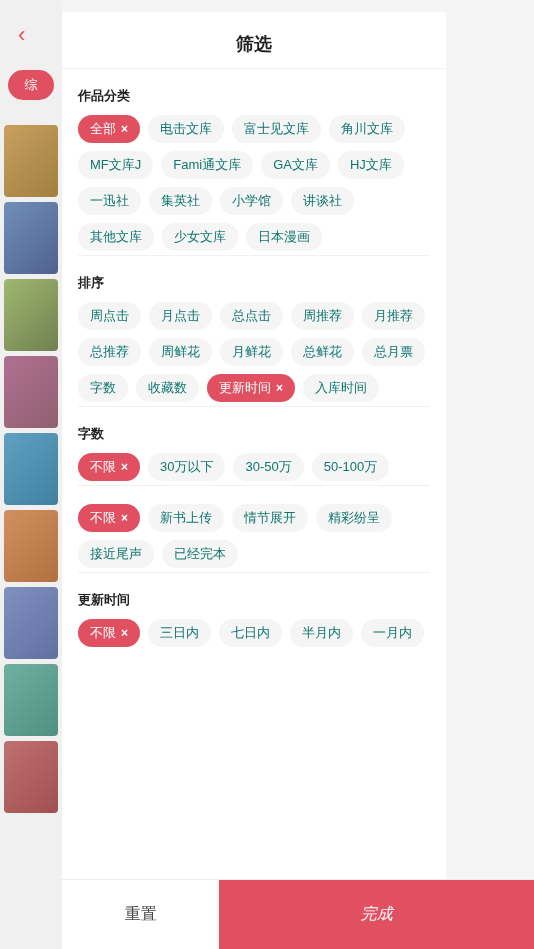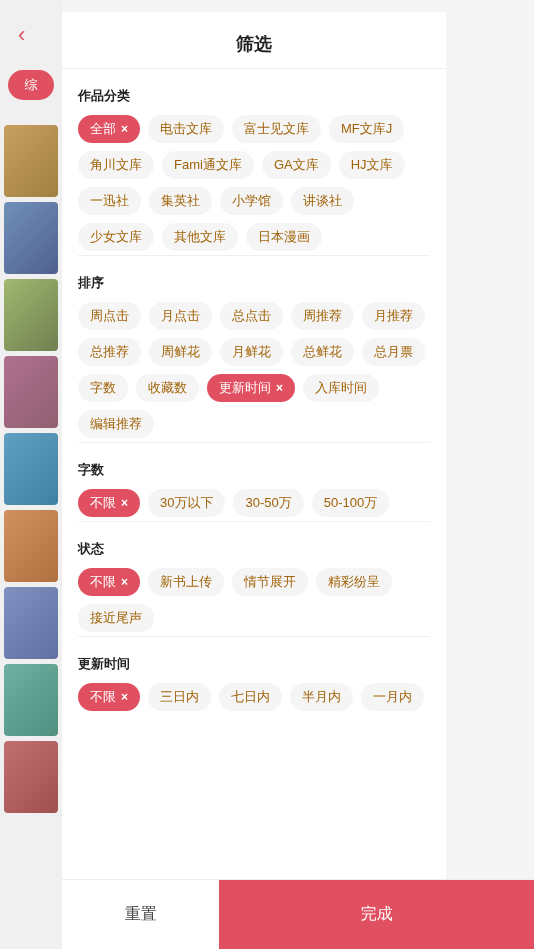--- a/index.html
+++ b/index.html
@@ -99,21 +99,21 @@
       flex-wrap: wrap;
       gap: 8px 8px;
     }
 
     .tag {
       display: inline-flex;
       align-items: center;
       padding: 5px 12px;
       border-radius: 20px;
       font-size: 13px;
-      color: #a16207;
+      color: #0f766e;
       background: #f5f5f5;
       cursor: pointer;
       white-space: nowrap;
     }
 
     .tag.active {
       background: #e05060;
       color: #fff;
       justify-content: center;
     }
@@ -154,20 +154,21 @@
 
     .btn-confirm {
       flex: 2;
       background: #e05060;
       border: none;
       font-size: 16px;
       color: #fff;
       cursor: pointer;
       font-family: inherit;
       font-weight: 500;
+      font-style: italic;
     }
 
     
     .cover-block {
       width: 54px;
       height: 72px;
       margin: 5px auto;
       border-radius: 4px;
       display: block;
     }
@@ -196,31 +197,31 @@
   <div class="panel-header">筛选</div>
 
   <div class="panel-body">
 
     <div class="section">
       <div class="section-title">作品分类</div>
       <div class="tags-wrap">
         <span class="tag active">全部 <span class="close-x">×</span></span>
         <span class="tag">电击文库</span>
         <span class="tag">富士见文库</span>
+        <span class="tag">角川文库</span>
         <span class="tag">MF文库J</span>
-        <span class="tag">角川文库</span>
         <span class="tag">Fami通文库</span>
         <span class="tag">GA文库</span>
         <span class="tag">HJ文库</span>
         <span class="tag">一迅社</span>
         <span class="tag">集英社</span>
         <span class="tag">小学馆</span>
         <span class="tag">讲谈社</span>
+        <span class="tag">其他文库</span>
         <span class="tag">少女文库</span>
-        <span class="tag">其他文库</span>
         <span class="tag">日本漫画</span>
       </div>
     </div>
 
     <div class="divider"></div>
 
     <div class="section">
       <div class="section-title">排序</div>
       <div class="tags-wrap">
         <span class="tag">周点击</span>
@@ -230,46 +231,45 @@
         <span class="tag">月推荐</span>
         <span class="tag">总推荐</span>
         <span class="tag">周鲜花</span>
         <span class="tag">月鲜花</span>
         <span class="tag">总鲜花</span>
         <span class="tag">总月票</span>
         <span class="tag">字数</span>
         <span class="tag">收藏数</span>
         <span class="tag active">更新时间 <span class="close-x">×</span></span>
         <span class="tag">入库时间</span>
-        <span class="tag">编辑推荐</span>
       </div>
     </div>
 
     <div class="divider"></div>
 
     <div class="section">
       <div class="section-title">字数</div>
       <div class="tags-wrap">
         <span class="tag active">不限 <span class="close-x">×</span></span>
         <span class="tag">30万以下</span>
         <span class="tag">30-50万</span>
         <span class="tag">50-100万</span>
       </div>
     </div>
 
     <div class="divider"></div>
 
     <div class="section">
-      <div class="section-title">状态</div>
       <div class="tags-wrap">
         <span class="tag active">不限 <span class="close-x">×</span></span>
         <span class="tag">新书上传</span>
         <span class="tag">情节展开</span>
         <span class="tag">精彩纷呈</span>
         <span class="tag">接近尾声</span>
+        <span class="tag">已经完本</span>
       </div>
     </div>
 
     <div class="divider"></div>
 
     <div class="section">
       <div class="section-title">更新时间</div>
       <div class="tags-wrap">
         <span class="tag active">不限 <span class="close-x">×</span></span>
         <span class="tag">三日内</span>

